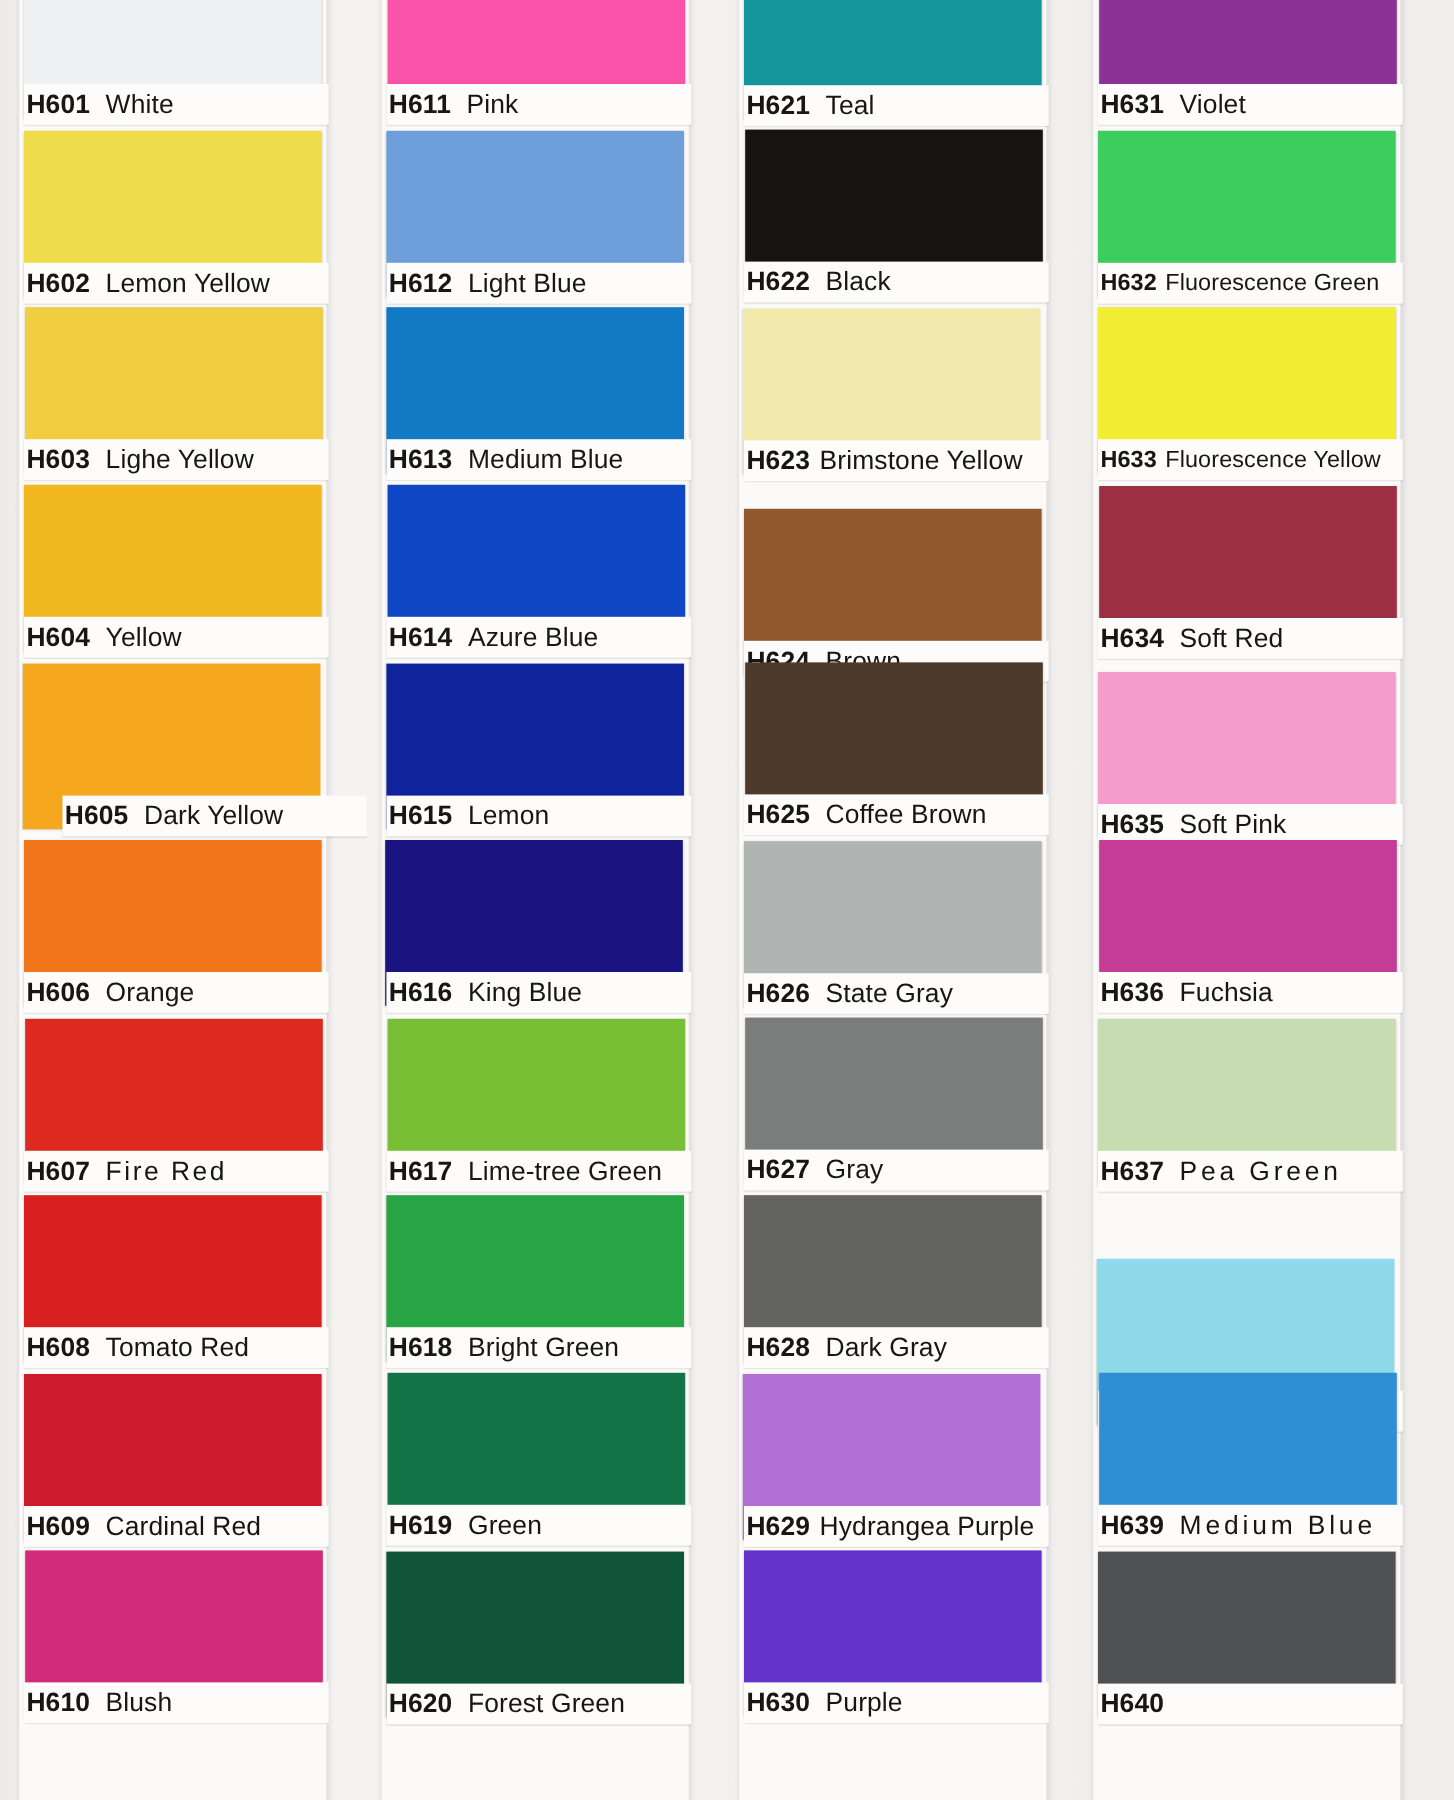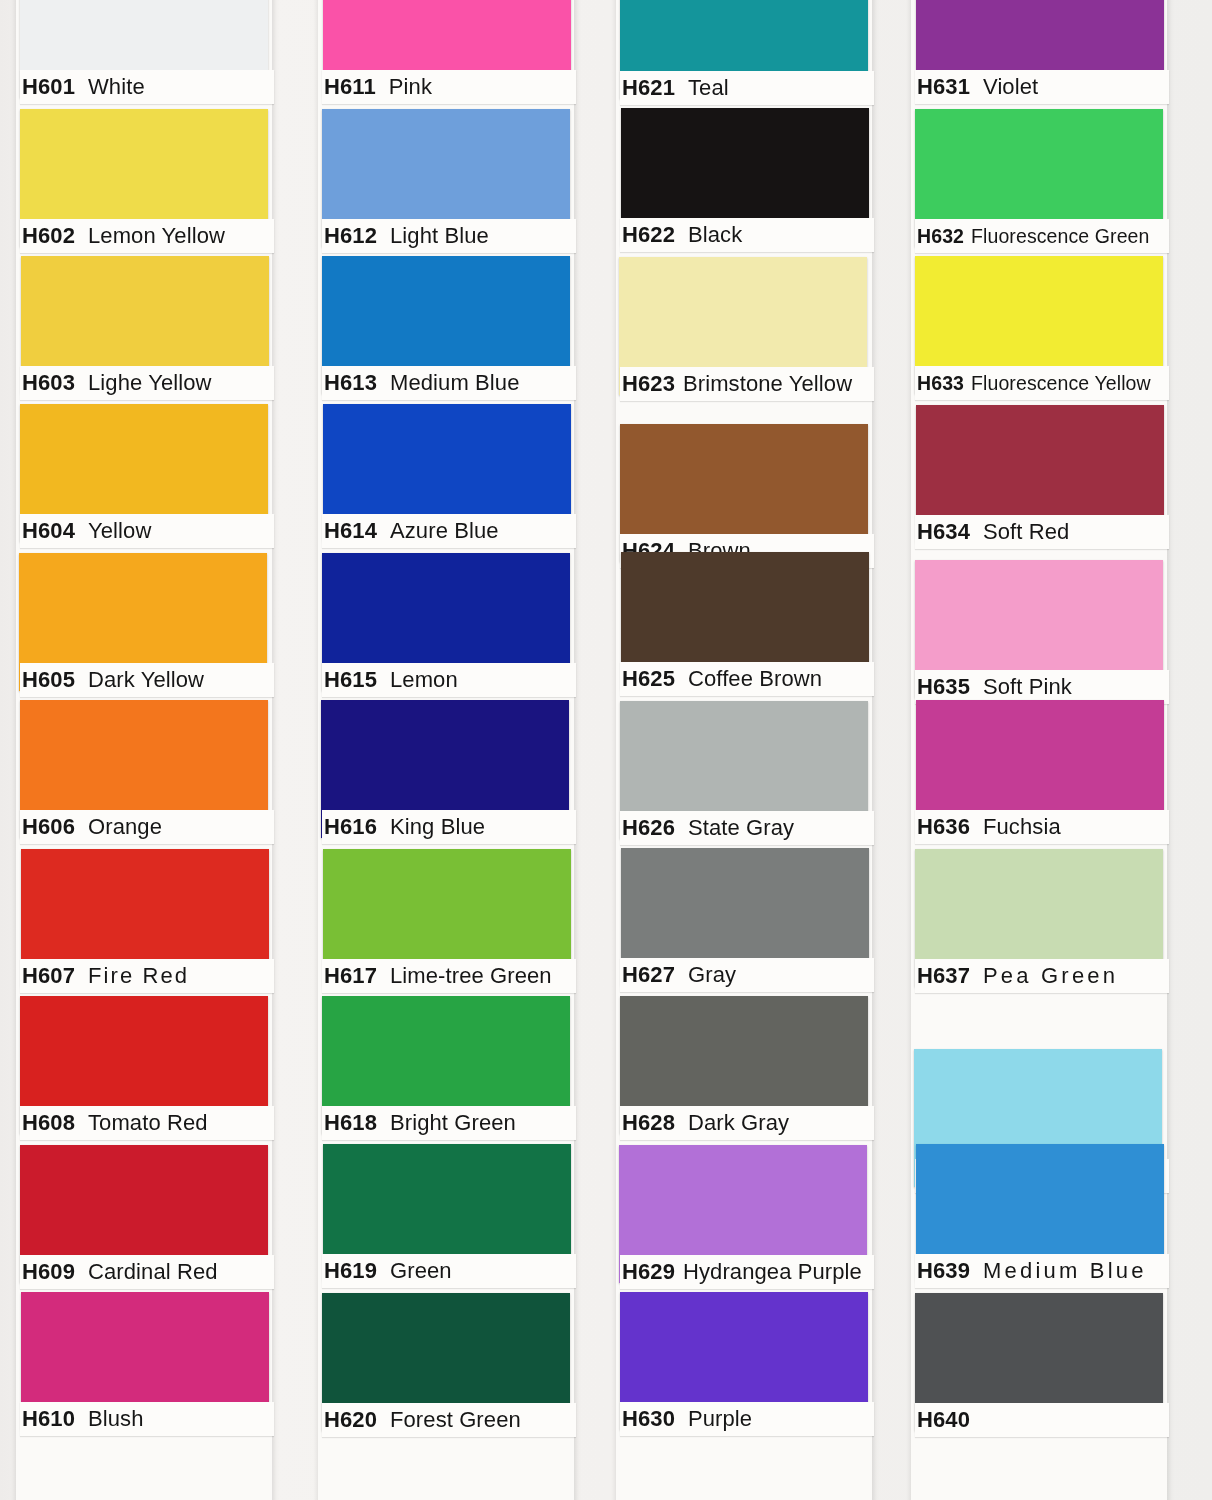--- a/index.html
+++ b/index.html
@@ -87,21 +87,21 @@
       <div class="cell" style="top: 256px; height: 148px;">
         <div class="swatch" title="#f0ce3f" style="height: 138px; left: 1px; top: 0px; background: rgb(240, 206, 63);"></div>
         <div class="label" style="top: 110px;"><span class="code">H603</span><span class="nm">Lighe Yellow</span></div>
       </div>
       <div class="cell" style="top: 404px; height: 148px;">
         <div class="swatch" title="#f2b820" style="height: 138px; left: 0px; top: 0px; background: rgb(242, 184, 32);"></div>
         <div class="label" style="top: 110px;"><span class="code">H604</span><span class="nm">Yellow</span></div>
       </div>
       <div class="cell" style="top: 552px; height: 148px;">
         <div class="swatch" title="#f5a81d" style="height: 138px; left: -1px; top: 1px; background: rgb(245, 168, 29);"></div>
-        <div class="label" style="top: 111px;"><span class="code">H605</span><span class="nm">Dark Yellow</span></div>
+        <div class="label" style="top: 111px; margin-left: 32px;"><span class="code">H605</span><span class="nm">Dark Yellow</span></div>
       </div>
       <div class="cell" style="top: 700px; height: 148px;">
         <div class="swatch" title="#f3761d" style="height: 138px; left: 0px; top: 0px; background: rgb(243, 118, 29);"></div>
         <div class="label" style="top: 110px;"><span class="code">H606</span><span class="nm">Orange</span></div>
       </div>
       <div class="cell" style="top: 848px; height: 148px;">
         <div class="swatch" title="#dd2a20" style="height: 138px; left: 1px; top: 1px; background: rgb(221, 42, 32);"></div>
         <div class="label wide2" style="top: 111px;"><span class="code">H607</span><span class="nm">Fire Red</span></div>
       </div>
       <div class="cell" style="top: 996px; height: 148px;">

